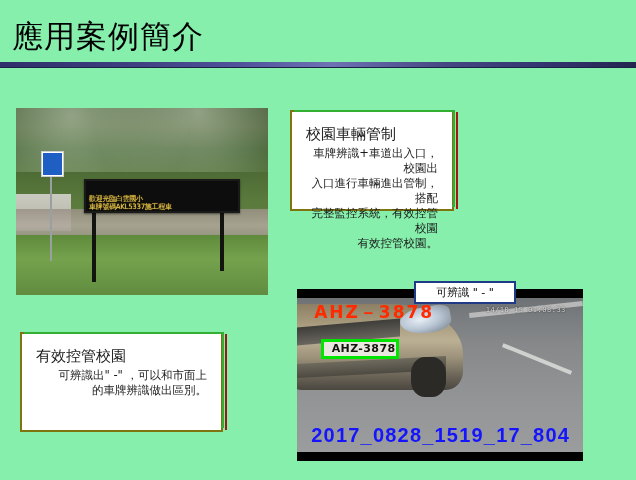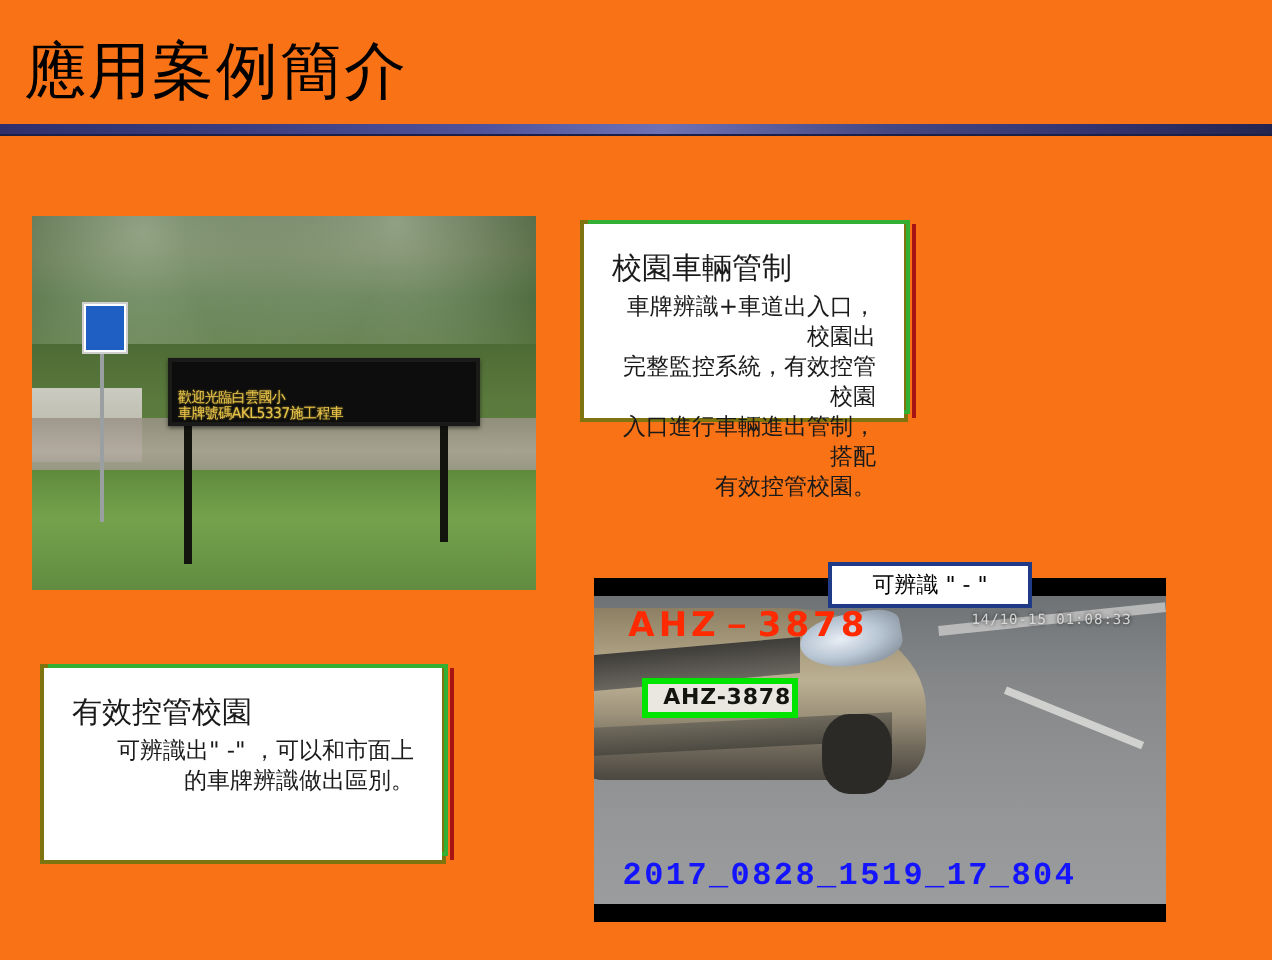--- a/index.html
+++ b/index.html
@@ -8,21 +8,21 @@
     padding: 0;
     background: #ffffff;
   }
   body {
     font-family: "DejaVu Sans", "Liberation Sans", sans-serif;
   }
   #slide {
     position: relative;
     width: 636px;
     height: 480px;
-    background: #f97316;
+    background: #86efac;
     overflow: hidden;
   }
 
   
   .slide-title {
     position: absolute;
     left: 12px;
     top: 16px;
     font-size: 31px;
     line-height: 40px;
@@ -291,24 +291,24 @@
     font-family: "DejaVu Sans Mono", "Liberation Mono", monospace;
     text-shadow: 0 0 2px #000;
     white-space: nowrap;
     opacity: .9;
   }
   #photo-anpr .frame-id {
     position: absolute;
     left: 5%;
     bottom: 3%;
     color: #1414ff;
-    font-size: 16px;
+    font-size: 20px;
     font-weight: bold;
     letter-spacing: 1.2px;
-    font-family: Liberation Mono, monospace;
+    font-family: Liberation Sans, sans-serif;
     white-space: nowrap;
   }
 
   
   #callout-dash {
     position: absolute;
     left: 414px;
     top: 281px;
     width: 102px;
     height: 23px;
@@ -416,22 +416,22 @@
       <div class="led-line">歡迎光臨白雲國小</div>
       <div class="led-line">車牌號碼AKL5337施工程車</div>
     </div>
   </div>
 
   <div id="box-campus-control" class="textbox">
     <div class="tb-inner">
       <div class="tb-heading">校園車輛管制</div>
       <div class="tb-body">
         <p>車牌辨識+車道出入口，校園出</p>
+        <p>入口進行車輛進出管制，搭配</p>
         <p>完整監控系統，有效控管校園</p>
-        <p>入口進行車輛進出管制，搭配</p>
         <p>有效控管校園。</p>
       </div>
     </div>
   </div>
 
   <div id="box-feature" class="textbox">
     <div class="tb-inner">
       <div class="tb-heading">有效控管校園</div>
       <div class="tb-body">
         <p>可辨識出" -" ，可以和市面上</p>

